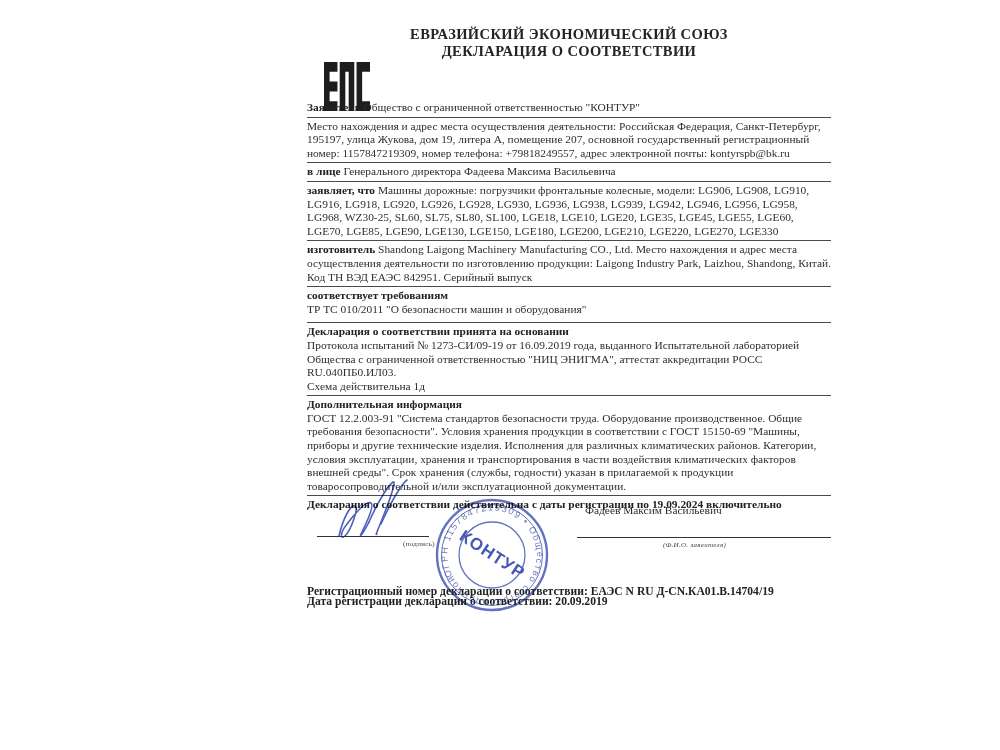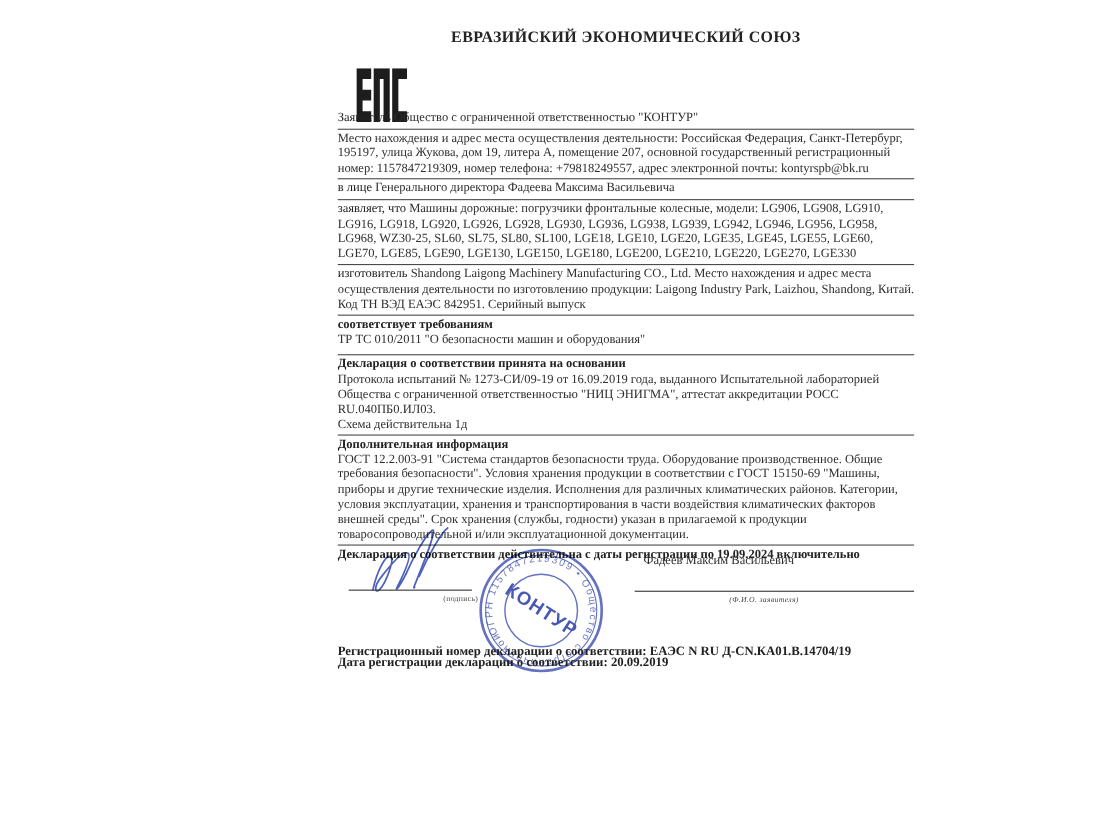--- a/index.html
+++ b/index.html
@@ -15,41 +15,42 @@
     text-align:center; font-weight:bold; font-size:14.5px; line-height:17px;
     letter-spacing:.4px; color:#242424;
   }
   .eac-logo { position:absolute; left:257px; top:62px; }
   .content {
     position:absolute; left:240px; top:101px; width:524px;
     font-size:11.4px; line-height:13.6px; color:#2e2e2e;
   }
   .content p { margin:0; }
   .sep { border:none; border-top:1px solid #4a4a4a; margin:2px 0 2px 0; height:0; }
-  b.lbl { font-weight:normal; color:#222; }
+  b.lbl { font-weight:bold; color:#222; }
   .bold-line { font-weight:bold; color:#222; }
   .gap { height:4px; }
   .sig-line {
     position:absolute; border-top:1px solid #333; height:0;
   }
   .sig-caption {
     position:absolute; font-size:7px; color:#444; letter-spacing:.3px;margin-left:48px;
   }
   .fio-name { position:absolute; font-size:11.4px; color:#2e2e2e; }
   .reg-line { position:absolute; left:240px; width:560px; font-size:11.6px; font-weight:bold; color:#222; }
   .stamp-wrap { position:absolute; left:366px; top:496px; width:118px; height:118px; mix-blend-mode:multiply; opacity:.88; }
   .signature-wrap { position:absolute; left:250px; top:478px; width:130px; height:70px; mix-blend-mode:multiply; }
 </style>
 </head>
 <body>
 
 <div class="page">
 
   <div class="doc-header">
     <div>ЕВРАЗИЙСКИЙ ЭКОНОМИЧЕСКИЙ СОЮЗ</div>
+    <div>ДЕКЛАРАЦИЯ О СООТВЕТСТВИИ</div>
   </div>
 
   <div class="eac-logo">
     <svg width="46" height="49" viewBox="0 0 82 50" preserveAspectRatio="none" aria-hidden="true">
       <g fill="#1d1d1d">
         <path d="M0,0 h24 v10 h-14 v10 h14 v10 h-14 v10 h14 v10 h-24 z"></path>
         <path d="M28,50 V0 h26 v50 h-10 V10 h-6 v40 z"></path>
         <path d="M58,0 h24 v10 h-14 v30 h14 v10 h-24 z"></path>
       </g>
     </svg>

